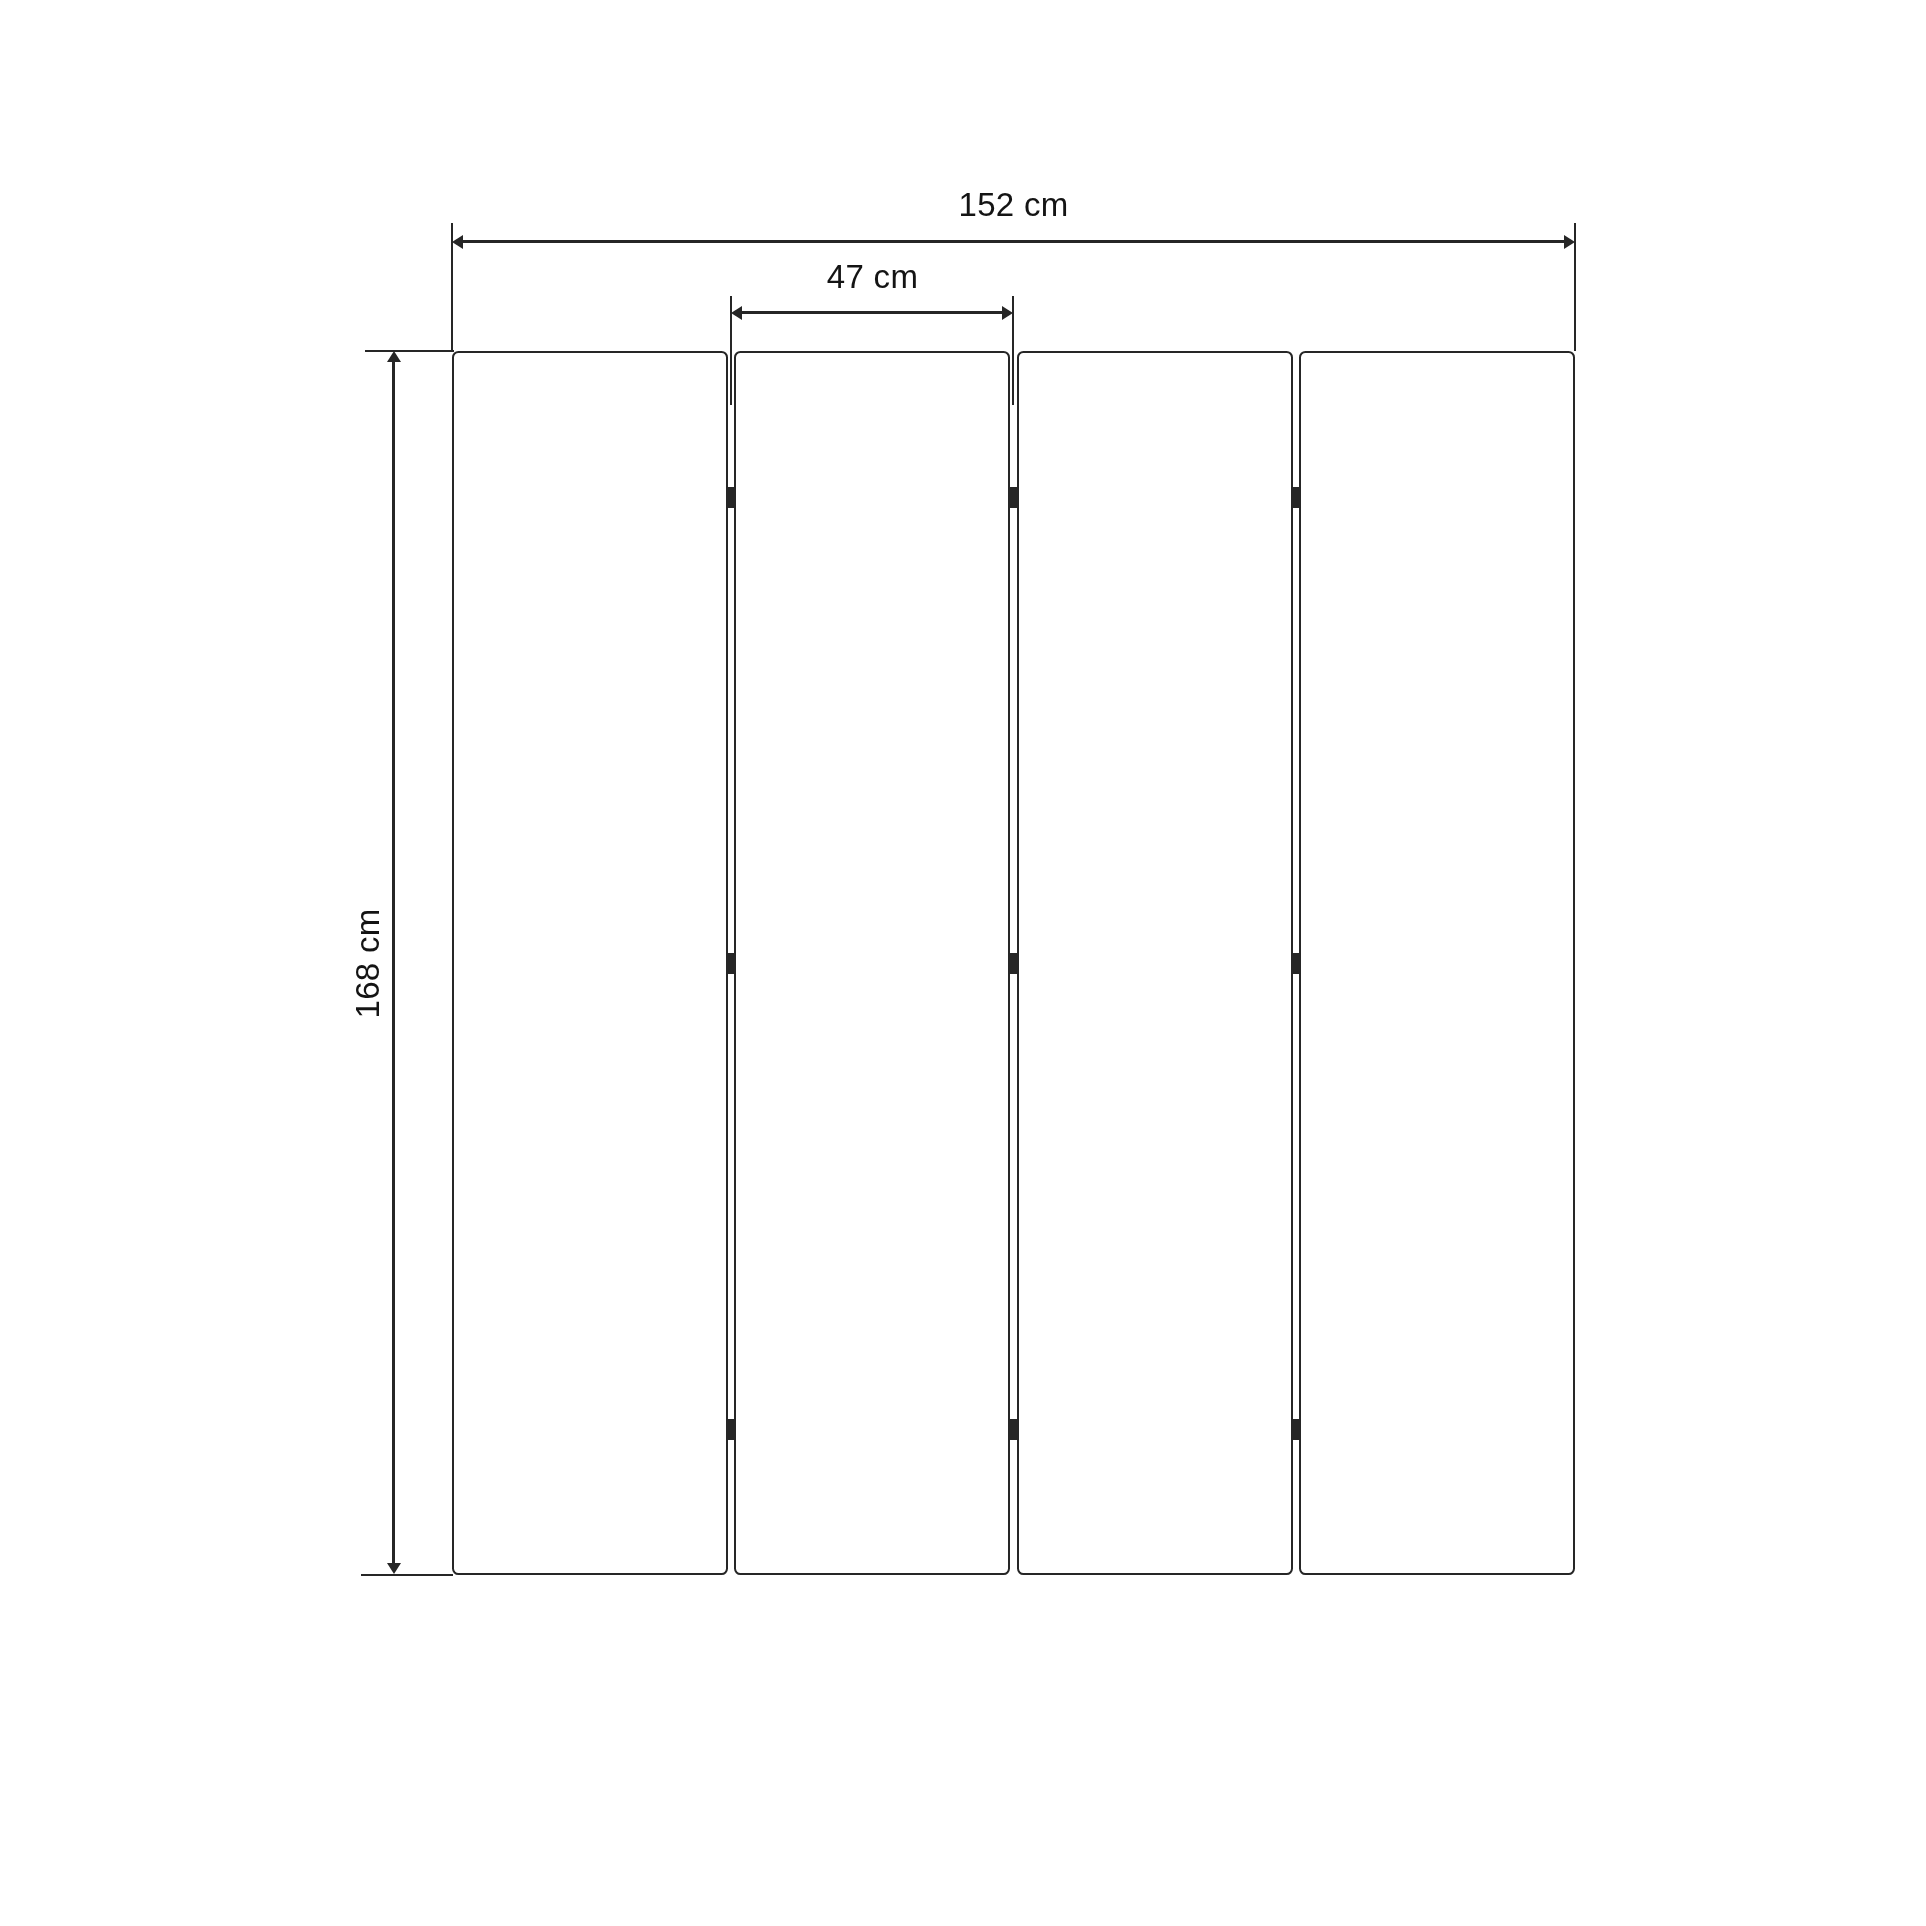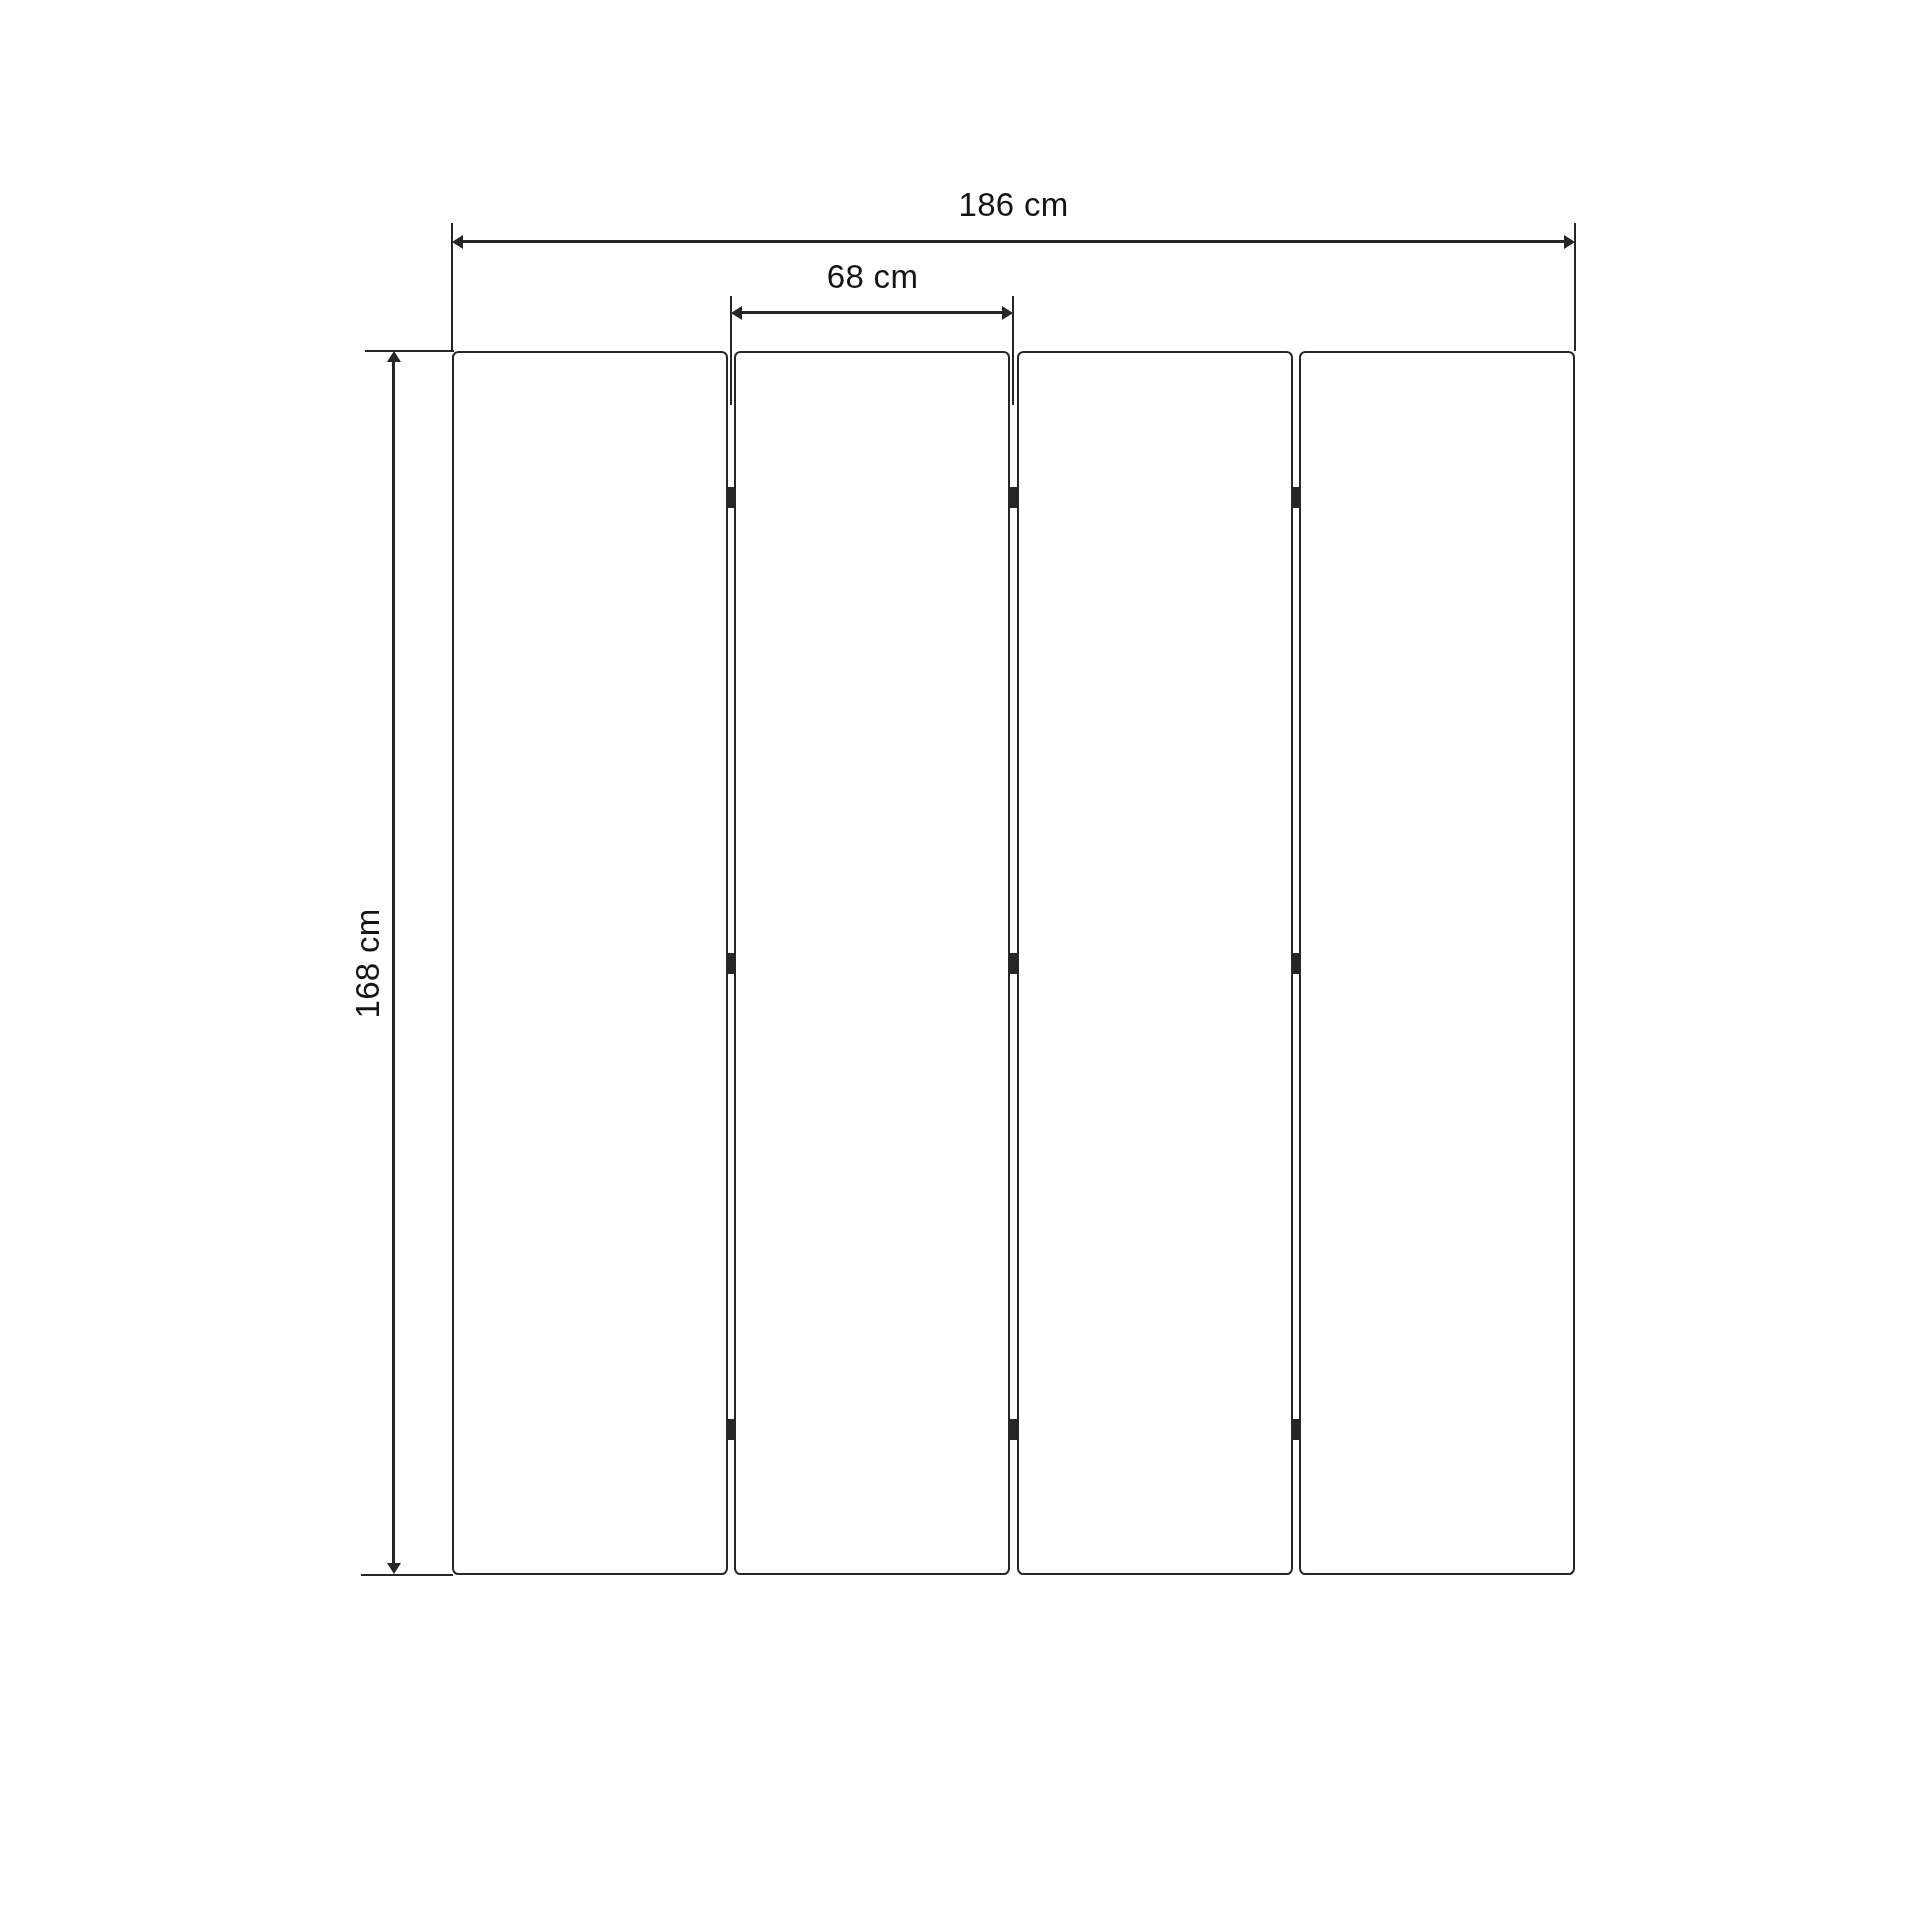--- a/index.html
+++ b/index.html
@@ -92,30 +92,30 @@
   <div class="hinge" style="left:1292px; top:487px"></div>
   <div class="hinge" style="left:1292px; top:953px"></div>
   <div class="hinge" style="left:1292px; top:1419px"></div>
 
   <div>
     <div class="ext" style="left:451px;  top:223px; width:1.9px; height:128px"></div>
     <div class="ext" style="left:1574px; top:223px; width:1.9px; height:128px"></div>
     <div class="shaft" style="left:461px; top:240px; width:1104px; height:3.2px"></div>
     <div class="arrow left" style="left:452px;  top:235px"></div>
     <div class="arrow right" style="left:1564px; top:235px"></div>
-    <div class="dim-label" style="left:885px; top:185px">186 cm</div>
+    <div class="dim-label" style="left:885px; top:185px">152 cm</div>
   </div>
 
   <div>
     <div class="ext" style="left:730px; top:296px; width:1.9px; height:109px"></div>
     <div class="ext" style="left:1012px; top:296px; width:1.9px; height:109px"></div>
     <div class="shaft" style="left:740px; top:311px; width:265px; height:3.2px"></div>
     <div class="arrow left" style="left:731px; top:306px"></div>
     <div class="arrow right" style="left:1002px; top:306px"></div>
-    <div class="dim-label" style="left:744px; top:257px">68 cm</div>
+    <div class="dim-label" style="left:744px; top:257px">47 cm</div>
   </div>
 
   <div>
     <div class="ext" style="left:365px; top:350px;  width:89px; height:1.9px"></div>
     <div class="ext" style="left:361px; top:1574px; width:92px; height:1.9px"></div>
     <div class="shaft" style="left:392px; top:360px; width:3.2px; height:1206px"></div>
     <div class="arrow up" style="left:387px; top:351px"></div>
     <div class="arrow down" style="left:387px; top:1563px"></div>
     <div class="dim-label rot" style="left:239px; top:944px">168 cm</div>
   </div>

